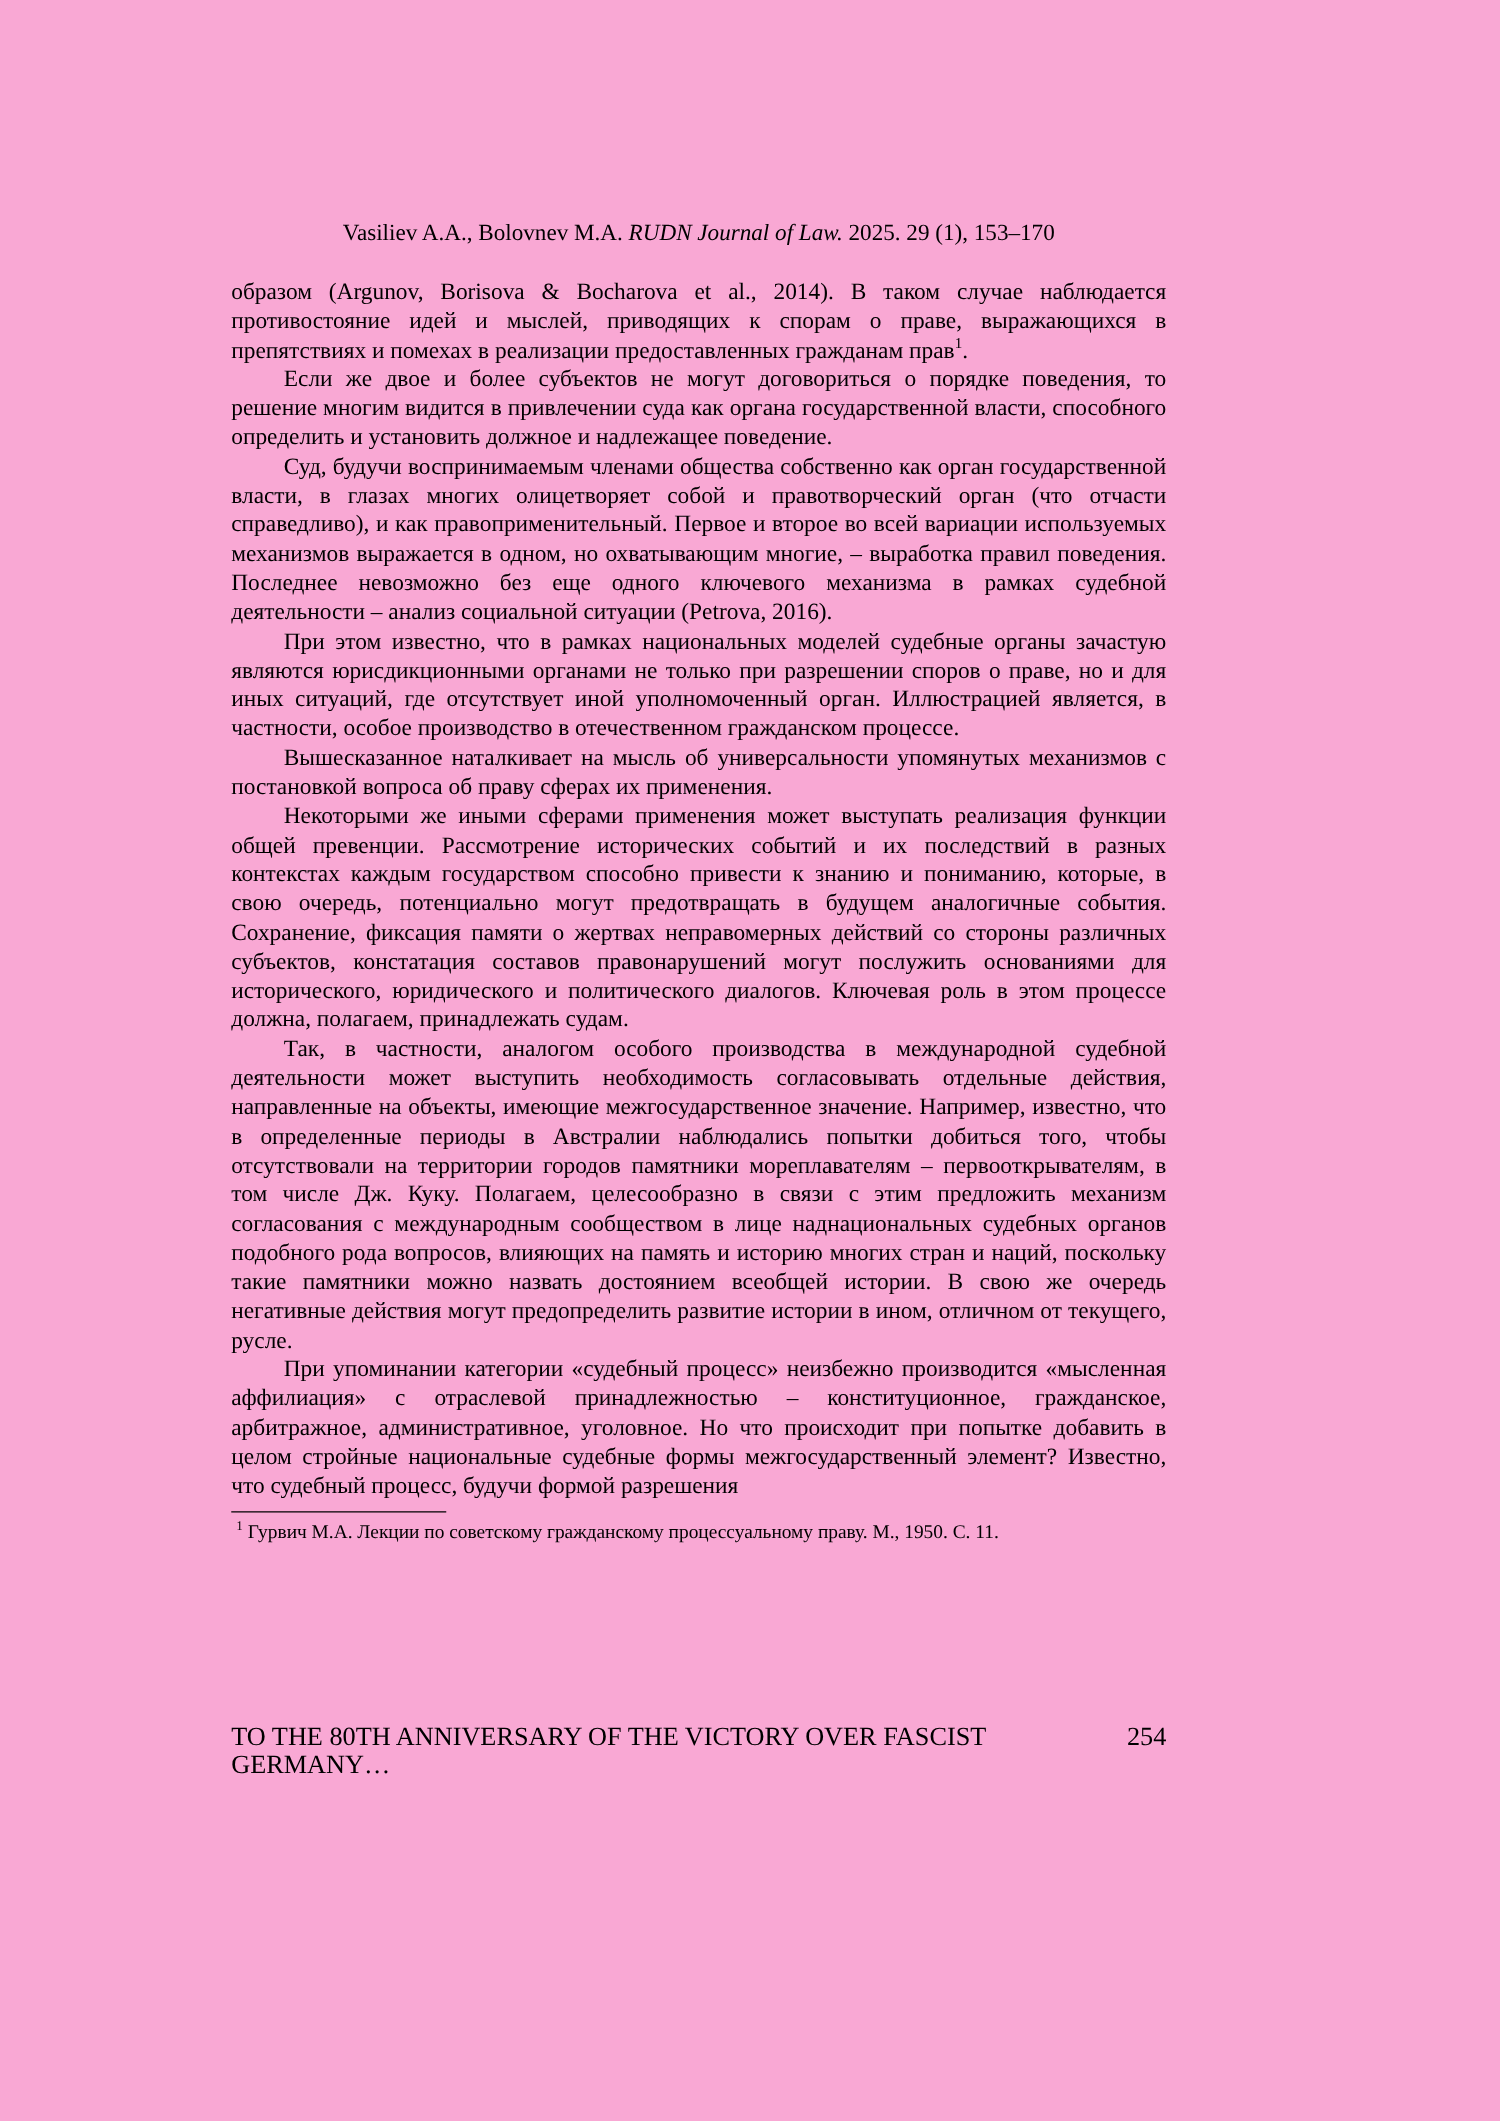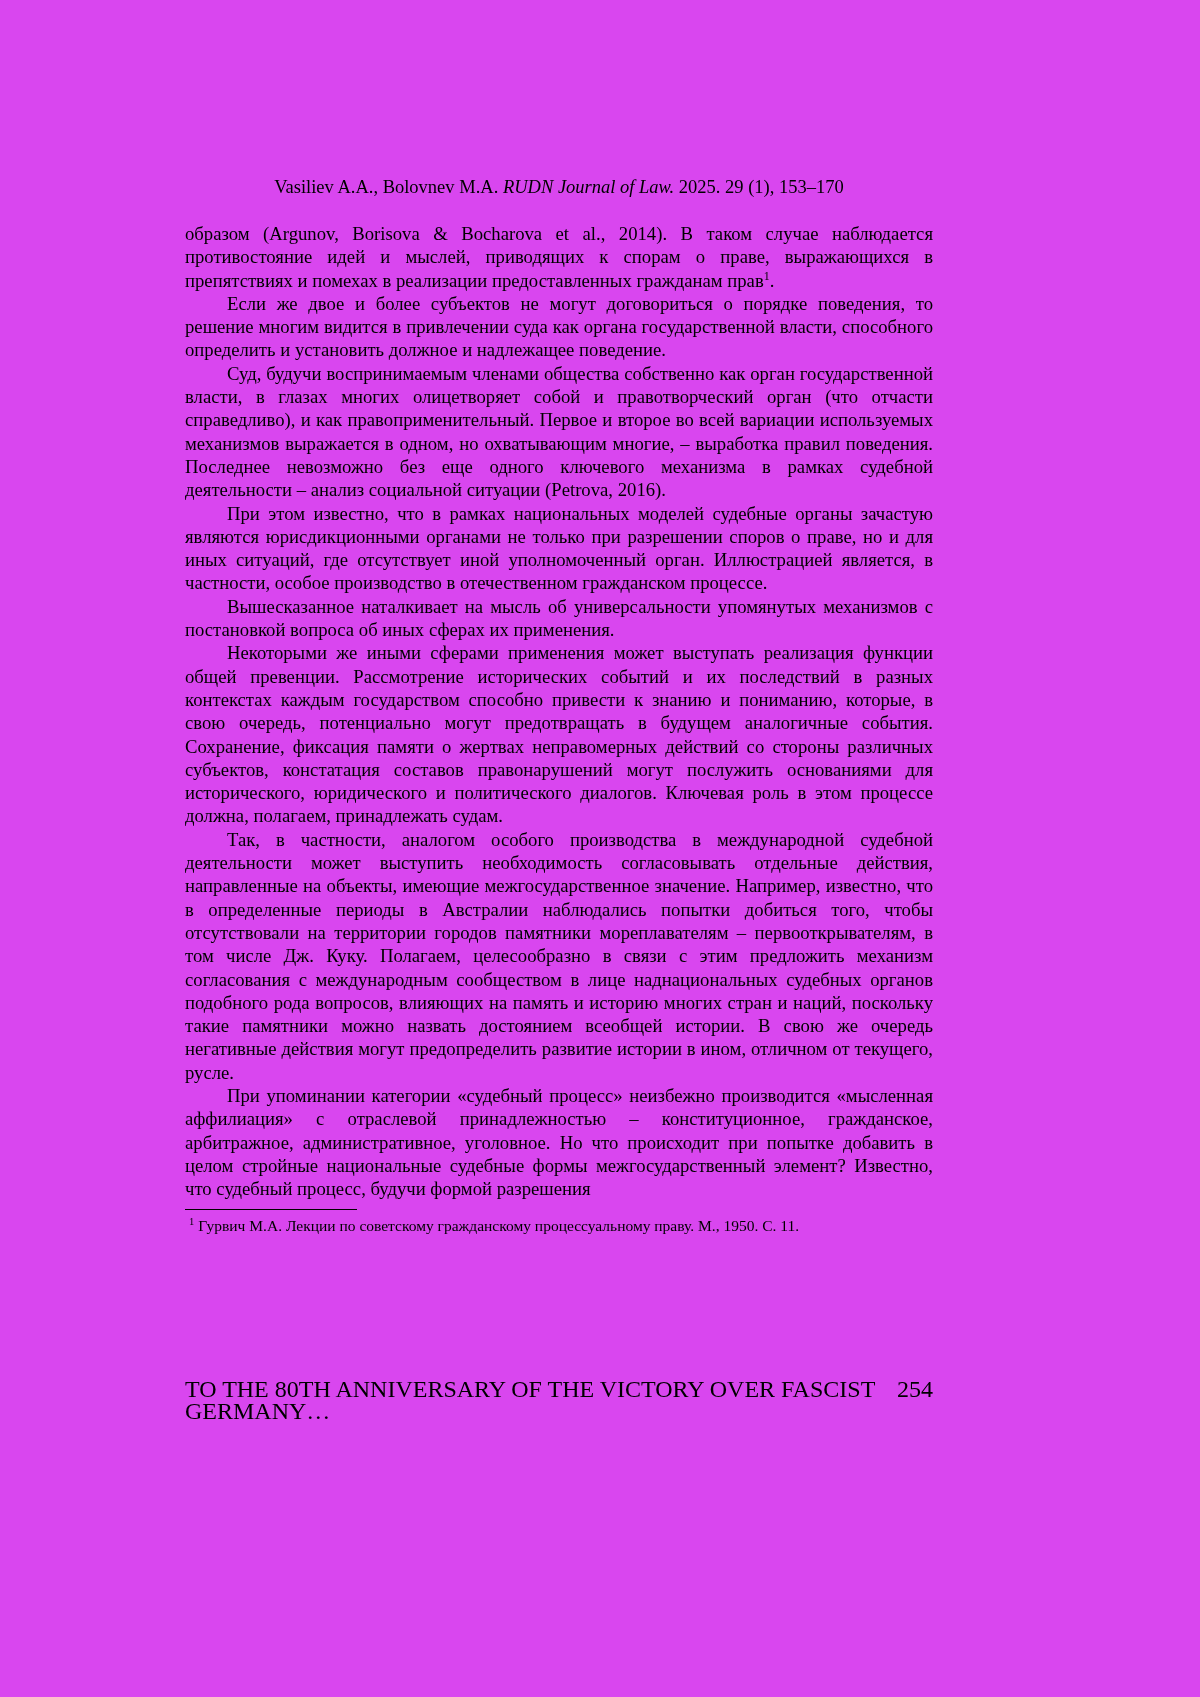--- a/index.html
+++ b/index.html
@@ -4,21 +4,21 @@
 <style>
   html, body {
     margin: 0;
     padding: 0;
     background: #ffffff;
   }
   .page {
     position: relative;
     width: 1200px;
     height: 1697px;
-    background: #d946ef;
+    background: #f9a8d4;
     font-family: "Liberation Serif", serif;
     color: #000000;
     overflow: hidden;
   }
   .content {
     position: absolute;
     left: 185px;
     top: 176px;
     width: 748px;
   }
@@ -72,39 +72,39 @@
     vertical-align: super;
   }
   .page-footer {
     position: absolute;
     left: 185px;
     top: 1378px;
     width: 748px;
     display: flex;
     justify-content: space-between;
     align-items: baseline;
-    font-size: 24px;
+    font-size: 21px;
     line-height: 22px;
   }
 </style>
 </head>
 <body>
 
 <div class="page">
 
   <div class="content">
 
     <p class="running-head"><span>Vasiliev A.A., Bolovnev M.A. </span><span class="journal-italic">RUDN Journal of Law.</span><span> 2025. 29 (1), 153–170</span></p>
 
     <div class="body-text">
       <p class="para no-indent"><span>образом (Argunov, Borisova &amp; Bocharova et al., 2014). В таком случае наблюдается противостояние идей и мыслей, приводящих к спорам о праве, выражающихся в препятствиях и помехах в реализации предоставленных гражданам прав</span><sup>1</sup><span>.</span></p>
       <p class="para">Если же двое и более субъектов не могут договориться о порядке поведения, то решение многим видится в привлечении суда как органа государственной власти, способного определить и установить должное и надлежащее поведение.</p>
       <p class="para">Суд, будучи воспринимаемым членами общества собственно как орган государственной власти, в глазах многих олицетворяет собой и правотворческий орган (что отчасти справедливо), и как правоприменительный. Первое и второе во всей вариации используемых механизмов выражается в одном, но охватывающим многие, – выработка правил поведения. Последнее невозможно без еще одного ключевого механизма в рамках судебной деятельности – анализ социальной ситуации (Petrova, 2016).</p>
       <p class="para">При этом известно, что в рамках национальных моделей судебные органы зачастую являются юрисдикционными органами не только при разрешении споров о праве, но и для иных ситуаций, где отсутствует иной уполномоченный орган. Иллюстрацией является, в частности, особое производство в отечественном гражданском процессе.</p>
-      <p class="para">Вышесказанное наталкивает на мысль об универсальности упомянутых механизмов с постановкой вопроса об иных сферах их применения.</p>
+      <p class="para">Вышесказанное наталкивает на мысль об универсальности упомянутых механизмов с постановкой вопроса об праву сферах их применения.</p>
       <p class="para">Некоторыми же иными сферами применения может выступать реализация функции общей превенции. Рассмотрение исторических событий и их последствий в разных контекстах каждым государством способно привести к знанию и пониманию, которые, в свою очередь, потенциально могут предотвращать в будущем аналогичные события. Сохранение, фиксация памяти о жертвах неправомерных действий со стороны различных субъектов, констатация составов правонарушений могут послужить основаниями для исторического, юридического и политического диалогов. Ключевая роль в этом процессе должна, полагаем, принадлежать судам.</p>
       <p class="para">Так, в частности, аналогом особого производства в международной судебной деятельности может выступить необходимость согласовывать отдельные действия, направленные на объекты, имеющие межгосударственное значение. Например, известно, что в определенные периоды в Австралии наблюдались попытки добиться того, чтобы отсутствовали на территории городов памятники мореплавателям – первооткрывателям, в том числе Дж. Куку. Полагаем, целесообразно в связи с этим предложить механизм согласования с международным сообществом в лице наднациональных судебных органов подобного рода вопросов, влияющих на память и историю многих стран и наций, поскольку такие памятники можно назвать достоянием всеобщей истории. В свою же очередь негативные действия могут предопределить развитие истории в ином, отличном от текущего, русле.</p>
       <p class="para">При упоминании категории «судебный процесс» неизбежно производится «мысленная аффилиация» с отраслевой принадлежностью – конституционное, гражданское, арбитражное, административное, уголовное. Но что происходит при попытке добавить в целом стройные национальные судебные формы межгосударственный элемент? Известно, что судебный процесс, будучи формой разрешения</p>
     </div>
 
     <div class="footnote-block">
       <hr class="footnote-rule">
       <p class="footnote"><sup>1</sup><span> Гурвич М.А. Лекции по советскому гражданскому процессуальному праву. М., 1950. С. 11.</span></p>
     </div>
 

